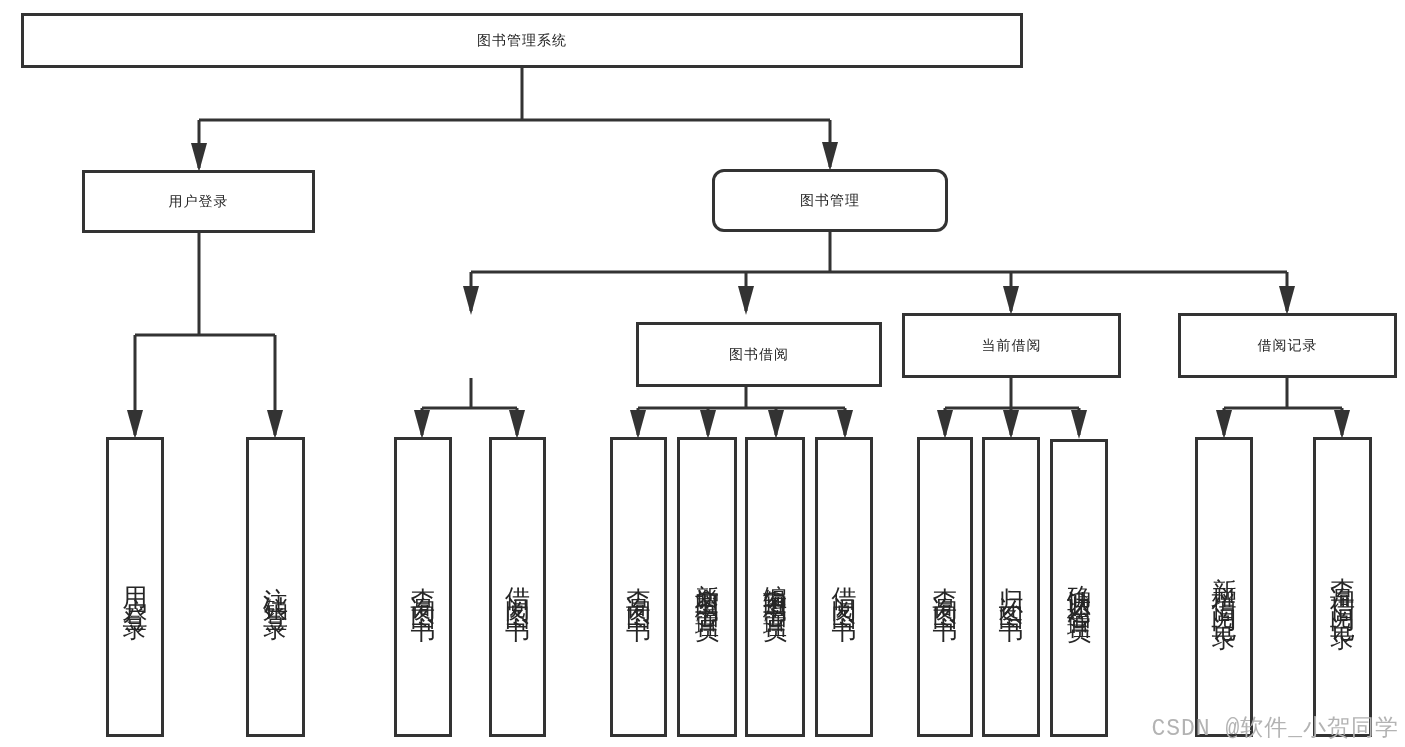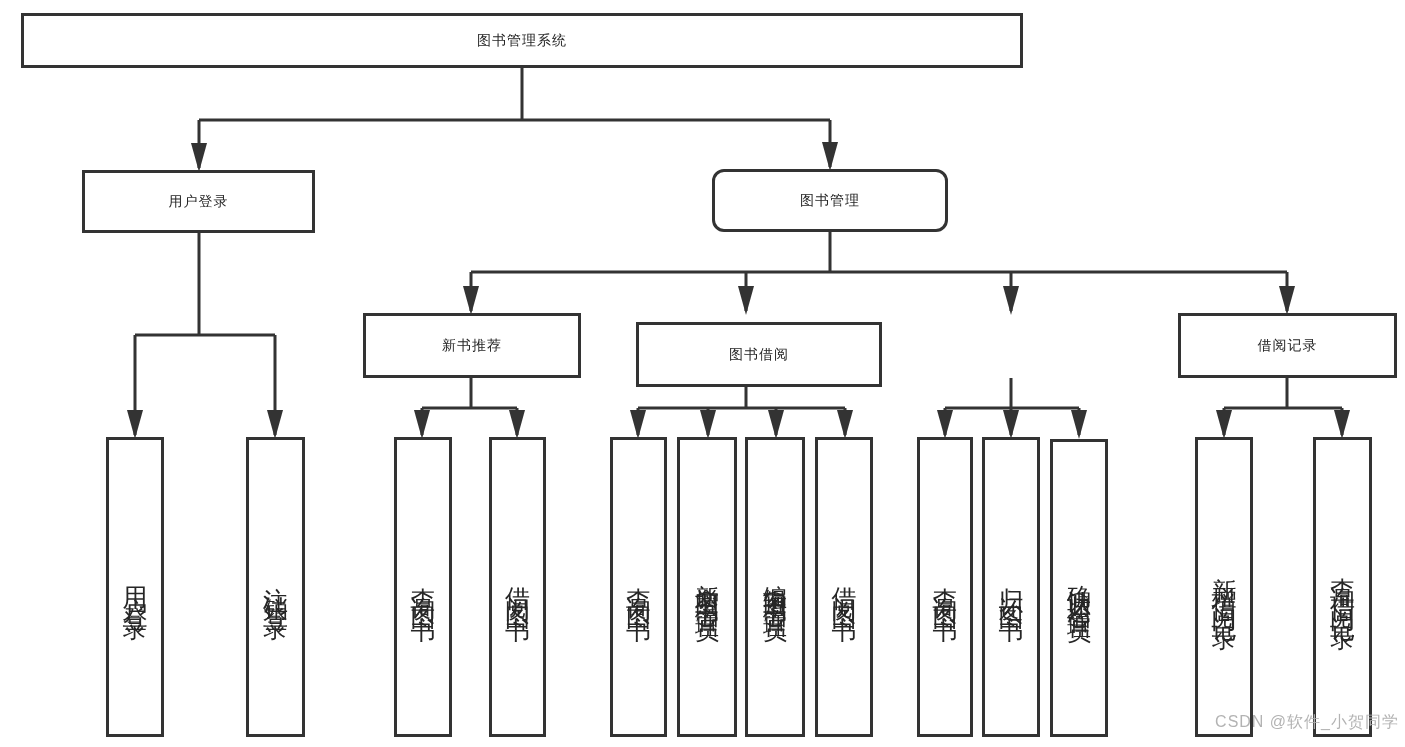--- a/index.html
+++ b/index.html
@@ -51,25 +51,26 @@
     color: var(--text);
   }
   .vnode .vtext.tight {
     font-size: 24px;
     letter-spacing: 5px;
   }
   .watermark {
     position: absolute;
     top: 712px;
     right: 6px;
-    font-size: 16px;
+    font-size: 23px;
     letter-spacing: 1px;
     color: #b3b3b3;
     white-space: nowrap;
     pointer-events: none;
+    font-family: Liberation Mono, monospace;
   }
 </style>
 </head>
 <body>
 
 <div class="stage">
 
   <svg class="connectors" viewBox="0 0 1405 747" xmlns="http://www.w3.org/2000/svg">
     <path stroke="currentColor" stroke-width="3" fill="none" d="M522 68 V120 M199 120 H830 M199 120 V168 M830 120 V167
              M199 233 V335 M135 335 H275 M135 335 V435 M275 335 V435
@@ -99,22 +100,22 @@
       <polygon points="1216,410 1232,410 1224,439"></polygon>
       <polygon points="1334,410 1350,410 1342,439"></polygon>
     </g>
   </svg>
 
   <div class="node hnode" style="left:21px; top:13px; width:1002px; height:55px;">图书管理系统</div>
 
   <div class="node hnode" style="left:82px; top:170px; width:233px; height:63px;">用户登录</div>
   <div class="node hnode" style="left:712px; top:169px; width:236px; height:63px;border-radius:12px;">图书管理</div>
 
-  <div class="node hnode" style="left:363px; top:313px; width:218px; height:65px;">新书推荐</div>
   <div class="node hnode" style="left:636px; top:322px; width:246px; height:65px;">图书借阅</div>
+  <div class="node hnode" style="left:902px; top:313px; width:219px; height:65px;">当前借阅</div>
   <div class="node hnode" style="left:1178px; top:313px; width:219px; height:65px;">借阅记录</div>
 
   <div class="node vnode" style="left:106px; top:437px; width:58px; height:300px;">
     <span class="vtext">用户登录</span>
   </div>
   <div class="node vnode" style="left:246px; top:437px; width:59px; height:300px;">
     <span class="vtext">注销登录</span>
   </div>
 
   <div class="node vnode" style="left:394px; top:437px; width:58px; height:300px;">

